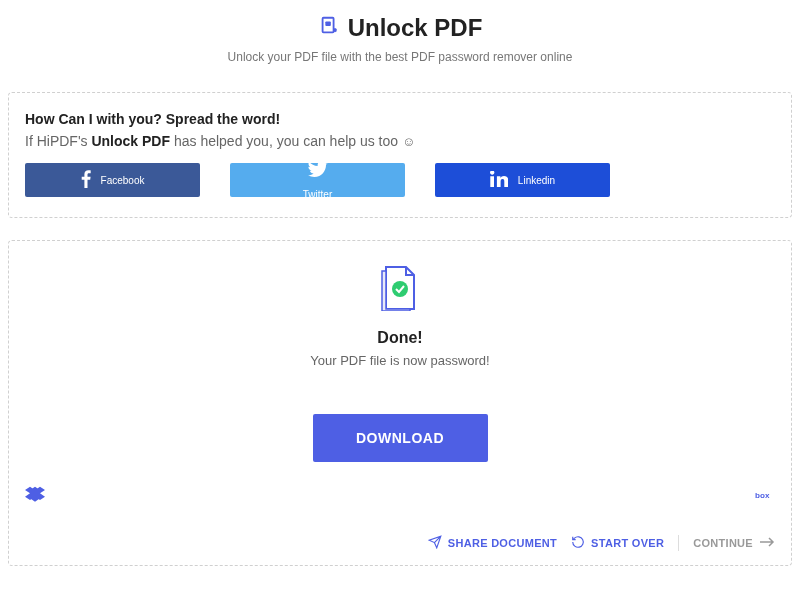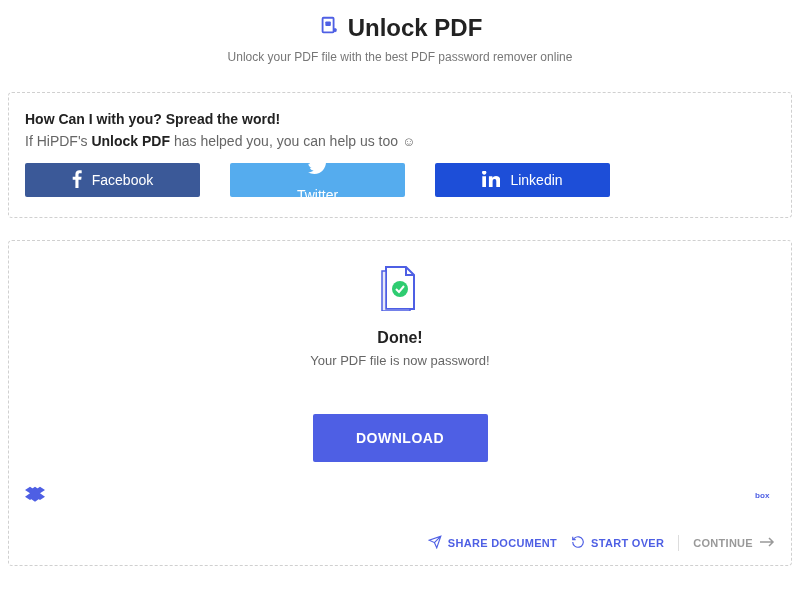--- a/index.html
+++ b/index.html
@@ -7,21 +7,21 @@
     .header { text-align: center; padding: 14px 0 10px; }
     .title-row { display: flex; align-items: center; justify-content: center; gap: 8px; }
     .title-row svg { width: 22px; height: 22px; }
     .title-row h1 { font-size: 24px; font-weight: 700; color: #222; }
     .subtitle { font-size: 12px; color: #777; margin-top: 8px; }
     .share-panel { margin: 18px 8px 0; border: 1px dashed #d0d0d0; border-radius: 4px; padding: 18px 16px 20px; }
     .share-head { font-size: 14px; font-weight: 700; color: #222; }
     .share-sub { font-size: 14px; color: #666; margin-top: 6px; }
     .share-sub .strong { font-weight: 700; color: #222; }
     .share-buttons { display: flex; gap: 30px; margin-top: 14px; }
-    .share-btn { flex: 0 0 auto; width: 175px; height: 34px; display: flex; align-items: center; justify-content: center; gap: 10px; color: #fff; font-size: 14px; font-weight: 500; border: none; cursor: pointer; border-radius: 2px; }
+    .share-btn { flex: 0 0 auto; width: 175px; height: 34px; display: flex; align-items: center; justify-content: center; gap: 10px; color: #fff; font-size: 10px; font-weight: 500; border: none; cursor: pointer; border-radius: 2px; }
     .fb-btn { background: #3b5998; }
     .tw-btn { background: #55acee; flex-direction: column; }
     .li-btn { background: #1d4ed8; }
     .result-panel { margin: 22px 8px 0; border: 1px dashed #d0d0d0; border-radius: 4px; padding: 24px 16px 14px; text-align: center; position: relative; min-height: 326px; }
     .doc-icon { margin: 0 auto; width: 40px; height: 46px; }
     .done { font-size: 16px; font-weight: 700; color: #222; margin-top: 18px; }
     .done-sub { font-size: 13px; color: #666; margin-top: 6px; }
     .dl-btn { margin: 46px auto 0; width: 175px; height: 48px; background: #4e5fe4; color: #fff; border: none; font-size: 14px; font-weight: 600; letter-spacing: 0.5px; cursor: pointer; border-radius: 2px; display: flex; align-items: center; justify-content: center; }
     .cloud-row { display: flex; justify-content: space-between; gap: 28px; margin-top: 24px; }
     .cloud-row svg { width: 20px; height: 18px; cursor: pointer; }

